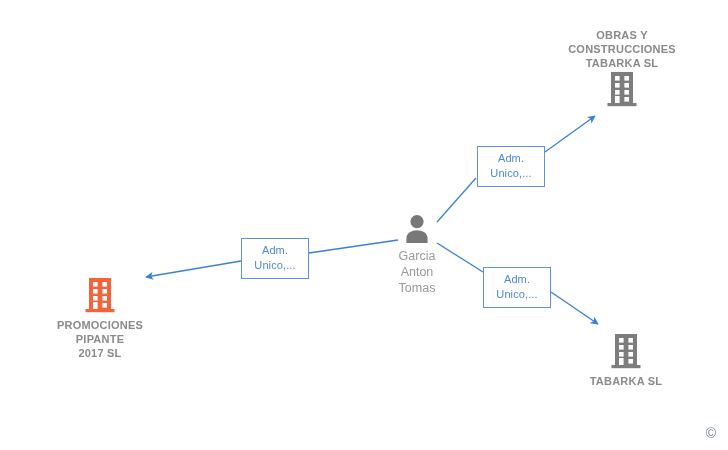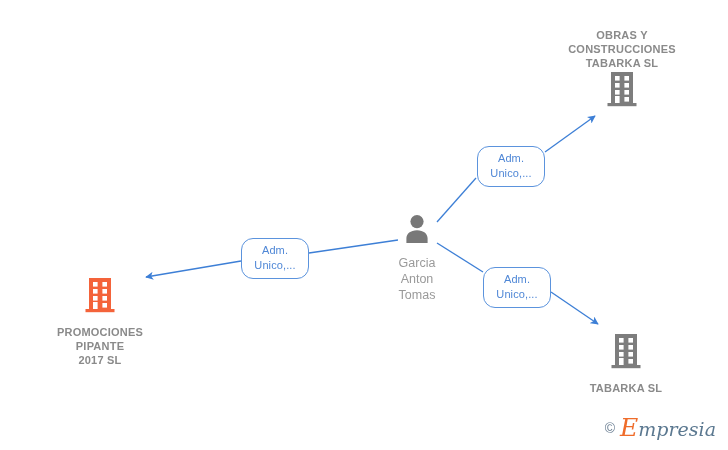--- a/index.html
+++ b/index.html
@@ -51,29 +51,29 @@
   }
   .node.person .caption {
     font-weight: normal;
     font-size: 12.5px;
     line-height: 16px;
     color: #9a9a9a;
     letter-spacing: 0;
   }
   
   .cap-above .caption { margin-bottom: 1px; }
-  .cap-below .caption { margin-top: 12px; }
+  .cap-below .caption { margin-top: 5px; }
 
   
   .rel-label {
     position: absolute;
     box-sizing: border-box;
     background: #ffffff;
     border: 1px solid #5b93dd;
-    border-radius: 12px;
+    border-radius: 0;
     color: #4f87d6;
     font-size: 11px;
     line-height: 15px;
     text-align: center;
     padding: 4px 6px 5px 6px;
     white-space: pre-line;
     letter-spacing: .01em;
   }
 
   
@@ -219,16 +219,15 @@
         </g>
       </svg>
     </span>
     <span class="caption">Garcia
 Anton
 Tomas</span>
   </div>
 
   <div id="watermark">
     <span class="copy">©</span>
-    <span class="brand"><span class="lead">E</span><span>mpresia</span></span>
   </div>
 
 </div>
 
 </body></html>

